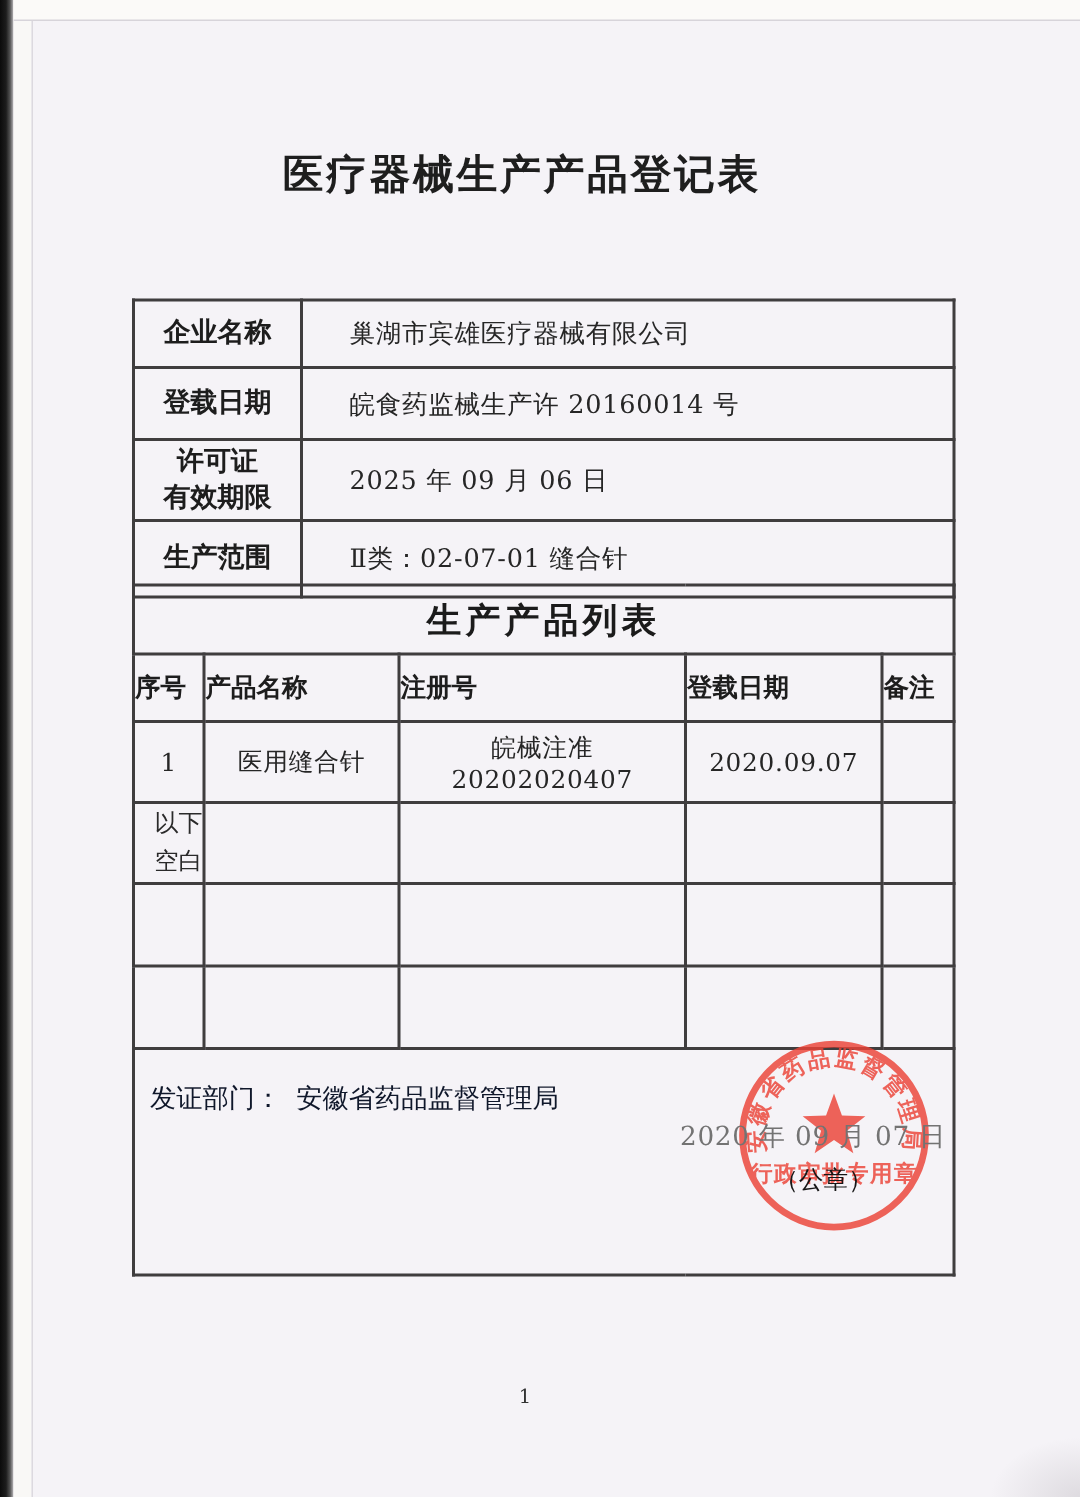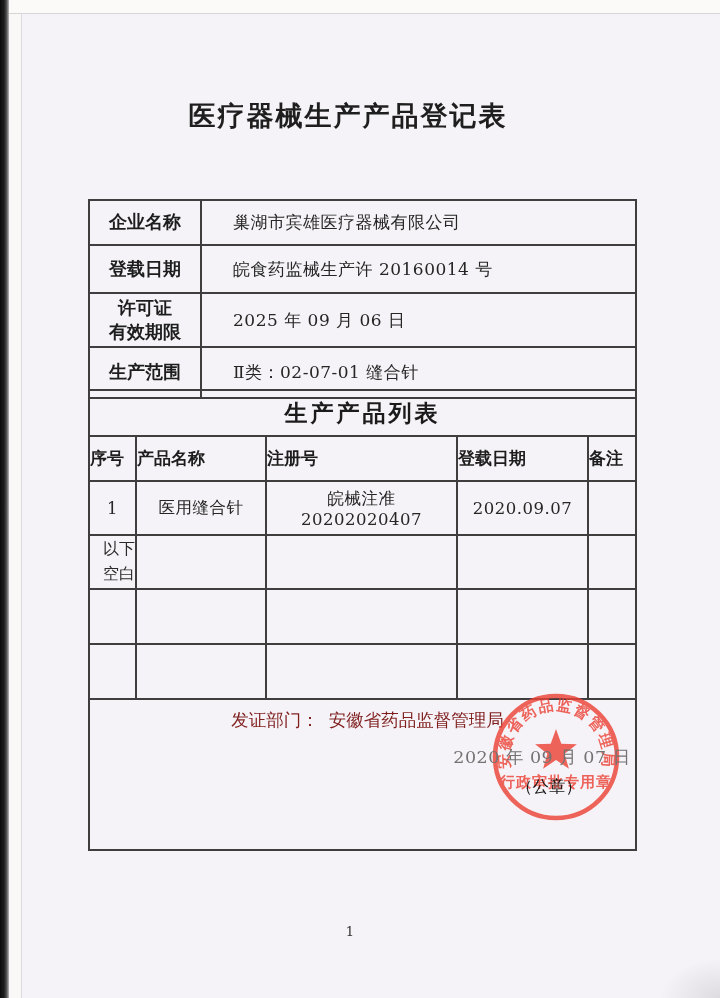--- a/index.html
+++ b/index.html
@@ -32,21 +32,21 @@
 
   .lbl{font-size:18px;font-weight:700;text-align:center;color:#1d1d1d;white-space:pre-line;line-height:1.35;margin-left:40px;}
   .val{font-size:17px;text-align:left;padding-left:31px;color:#262626;letter-spacing:0.5px;}
 
   .section-title{font-size:23px;font-weight:700;text-align:center;letter-spacing:3px;color:#1b1b1b;}
   .colhead{font-size:17px;font-weight:700;text-align:left;color:#1d1d1d;}
   .cell{font-size:16.5px;text-align:center;color:#262626;letter-spacing:0.5px;}
   .blank-note{font-size:16px;text-align:right;white-space:pre-line;line-height:1.55;color:#2a2a2a;}
 
   .footer-cell{vertical-align:top;}
-  .issuer-line{padding:8px 0 0 10px;font-size:17.5px;color:#7f1d1d;text-align:center;}
+  .issuer-line{padding:20px 0 0 10px;font-size:17.5px;color:#0f172a;}
   .issuer-line .gap{display:inline-block;width:10px;}
 
   .seal{position:absolute;left:488px;top:689px;width:136px;height:136px;opacity:0.82;}
   .seal-date{position:absolute;left:452px;top:745px;width:180px;text-align:center;
     font-size:17.5px;color:#737373;letter-spacing:0.5px;z-index:5;}
   .seal-note{position:absolute;left:489px;top:776px;width:120px;text-align:center;
     font-size:16.5px;color:#161616;z-index:5;}
 
   .page-number{position:absolute;left:310px;top:924px;width:80px;text-align:center;
     font-size:13px;color:#333;}

